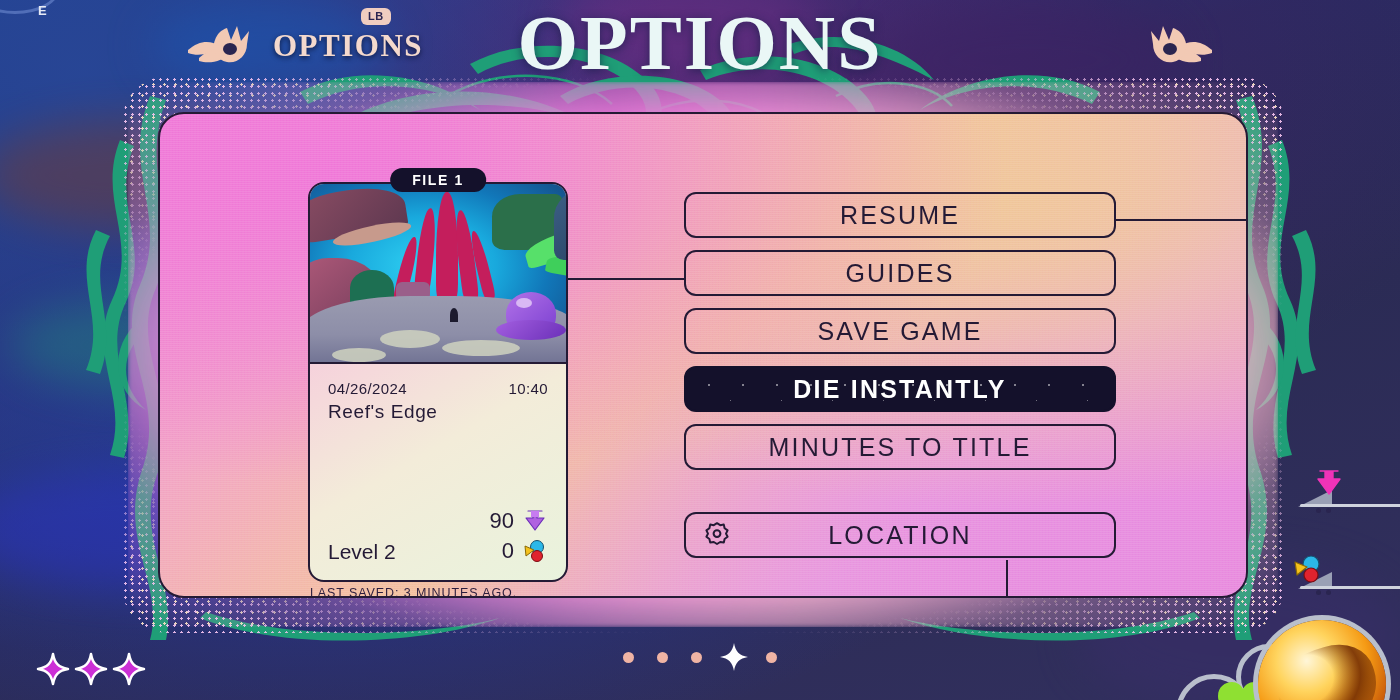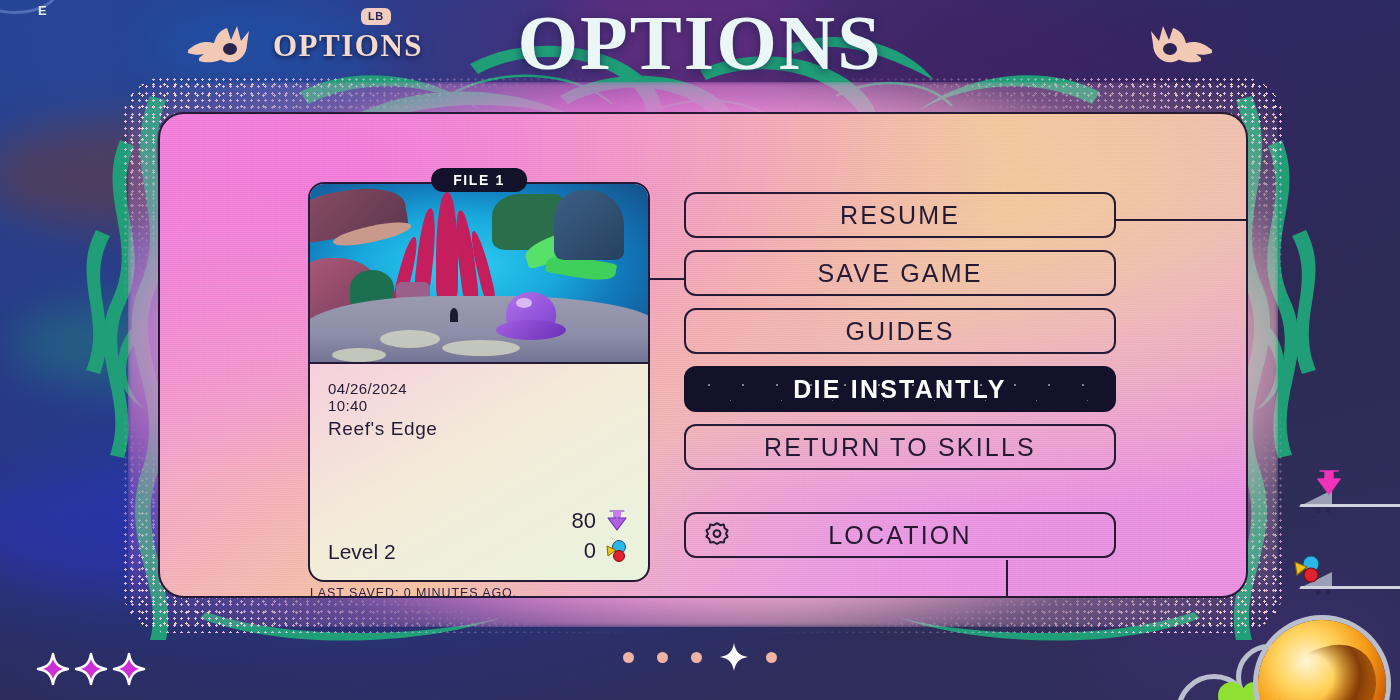--- a/index.html
+++ b/index.html
@@ -104,21 +104,21 @@
     position:absolute; inset:0; opacity:.16; mix-blend-mode:overlay;
     background-image:
       repeating-linear-gradient(0deg, rgba(255,255,255,.5) 0 1px, transparent 1px 2px),
       repeating-linear-gradient(90deg, rgba(120,60,140,.5) 0 1px, transparent 1px 3px);
   }
 
   
   .conn{ position:absolute; background:#241a35; }
 
   
-  .card-wrap{ position:absolute; left:148px; top:68px; width:342px; height:400px; }
+  .card-wrap{ position:absolute; left:148px; top:68px; width:260px; height:400px; }
   .card-speckle{
     position:absolute; inset:-4px; border-radius:20px;
     background-image:
       radial-gradient(circle,#ffffff 1px, transparent 1.5px),
       radial-gradient(circle,#fff0c9 1px, transparent 1.5px);
     background-size:6px 6px, 9px 9px;
     background-position:0 0, 3px 4px;
     -webkit-mask-image:radial-gradient(ellipse 98% 98% at 50% 50%, rgba(0,0,0,0) 86%, #000 92%, #000 100%);
             mask-image:radial-gradient(ellipse 98% 98% at 50% 50%, rgba(0,0,0,0) 86%, #000 92%, #000 100%);
     opacity:.95;
@@ -146,21 +146,21 @@
     border-radius:40% 44% 0 0 / 36px 30px 0 0;
   }
   .sandspot{ position:absolute; background:#cfd2c0; border-radius:50%; opacity:.85; }
   .shell{
     position:absolute; background:linear-gradient(140deg,#b272e8,#7a3fd0);
     border-radius:50% 50% 44% 44%;
   }
   .weed{ position:absolute; background:#3fcf5b; border-radius:50% 10% 50% 10%; }
 
   .card-body{ position:absolute; left:0; right:0; top:180px; bottom:0; padding:16px 18px 14px 18px; }
-  .row-meta{ display:flex; justify-content:space-between; align-items:baseline;flex-direction:column; }
+  .row-meta{ display:flex; justify-content:space-between; align-items:baseline; }
   .meta-txt{ font-size:15px; color:#241a35; letter-spacing:.4px; }
   .card-title{
     font-family:"Liberation Serif", serif; font-weight:bold;
     font-size:39px; color:#1d1330; letter-spacing:0px; line-height:1.05;
     margin-top:4px;
   }
   .card-sub{ font-size:19px; color:#241a35; letter-spacing:.6px; margin-top:4px; }
   .card-stats{ position:absolute; right:18px; bottom:14px; }
   .stat-row{ display:flex; align-items:center; justify-content:flex-end; gap:8px; height:30px; }
   .stat-num{ font-size:22px; color:#241a35; }
@@ -373,56 +373,56 @@
           <div class="row-meta">
             <span class="meta-txt">04/26/2024</span>
             <span class="meta-txt">10:40</span>
           </div>
           <div class="card-sub">Reef's Edge</div>
 
           <div class="card-level">Level 2</div>
 
           <div class="card-stats">
             <div class="stat-row">
-              <span class="stat-num">80</span>
+              <span class="stat-num">90</span>
               <svg width="26" height="26" viewBox="0 0 26 26">
                 <path d="M6 3 L11 3 L11 10 L4 10 L13 22 L22 10 L15 10 L15 3 L20 3 Z" fill="#b061e0" stroke="#6a2fb8" stroke-width="1.2" stroke-linejoin="round"></path>
                 <path d="M9 3 L17 3 L17 9 L9 9 Z" fill="#c77cf0"></path>
               </svg>
             </div>
             <div class="stat-row">
               <span class="stat-num">0</span>
               <svg width="26" height="26" viewBox="0 0 26 26">
                 <circle cx="15" cy="9" r="6.5" fill="#2bb8e8" stroke="#15506e" stroke-width="1"></circle>
                 <path d="M3 8 L12 12 L4 18 Z" fill="#f5c21c" stroke="#8a6a06" stroke-width="1" stroke-linejoin="round"></path>
                 <circle cx="15" cy="18" r="5.5" fill="#e0232e" stroke="#7a0d13" stroke-width="1"></circle>
               </svg>
             </div>
           </div>
         </div>
       </div>
     </div>
 
-    <div class="last-saved">LAST SAVED: 0 MINUTES AGO.</div>
+    <div class="last-saved">LAST SAVED: 3 MINUTES AGO.</div>
 
     <div class="menu">
       <div class="btn">
         <span>RESUME</span>
       </div>
       <div class="btn">
+        <span>GUIDES</span>
+      </div>
+      <div class="btn">
         <span>SAVE GAME</span>
-      </div>
-      <div class="btn">
-        <span>GUIDES</span>
       </div>
       <div class="btn selected">
         <span>DIE INSTANTLY</span>
       </div>
       <div class="btn">
-        <span>RETURN TO SKILLS</span>
+        <span>MINUTES TO TITLE</span>
       </div>
       <div class="btn btn-settings">
         <svg class="gear" width="30" height="30" viewBox="0 0 30 30">
           <path d="M15 3.2 L18.2 5.2 L21.8 4.6 L22.6 8.2 L25.6 10.4 L24 13.6 L25.6 16.8 L22.6 19 L21.8 22.6 L18.2 22 L15 24 L11.8 22 L8.2 22.6 L7.4 19 L4.4 16.8 L6 13.6 L4.4 10.4 L7.4 8.2 L8.2 4.6 L11.8 5.2 Z" fill="none" stroke="#241a35" stroke-width="2" stroke-linejoin="round"></path>
           <circle cx="15" cy="13.6" r="3.4" fill="none" stroke="#241a35" stroke-width="2"></circle>
         </svg>
         <span>LOCATION</span>
       </div>
     </div>
   </div>

